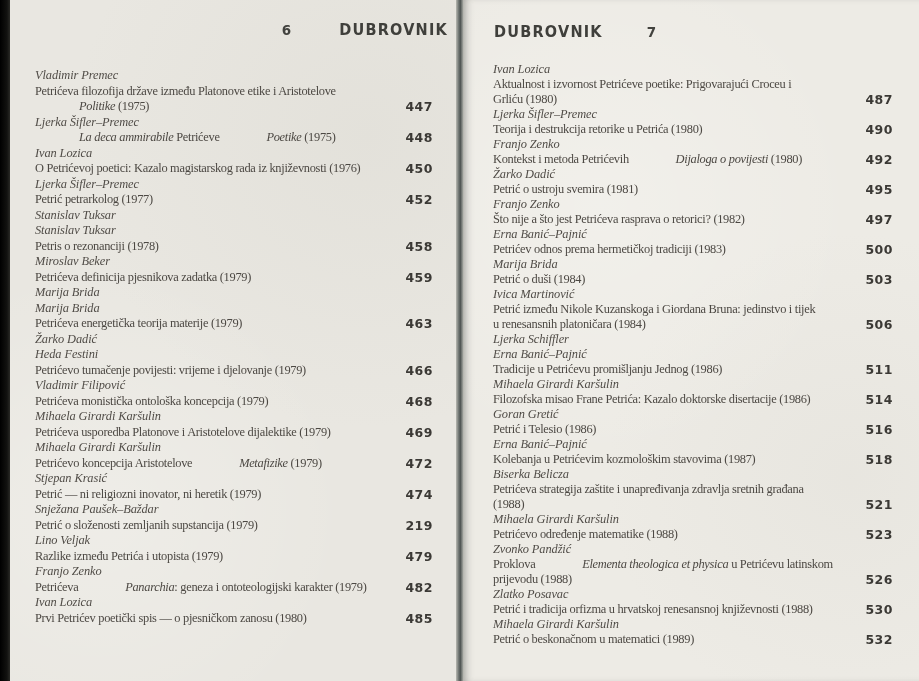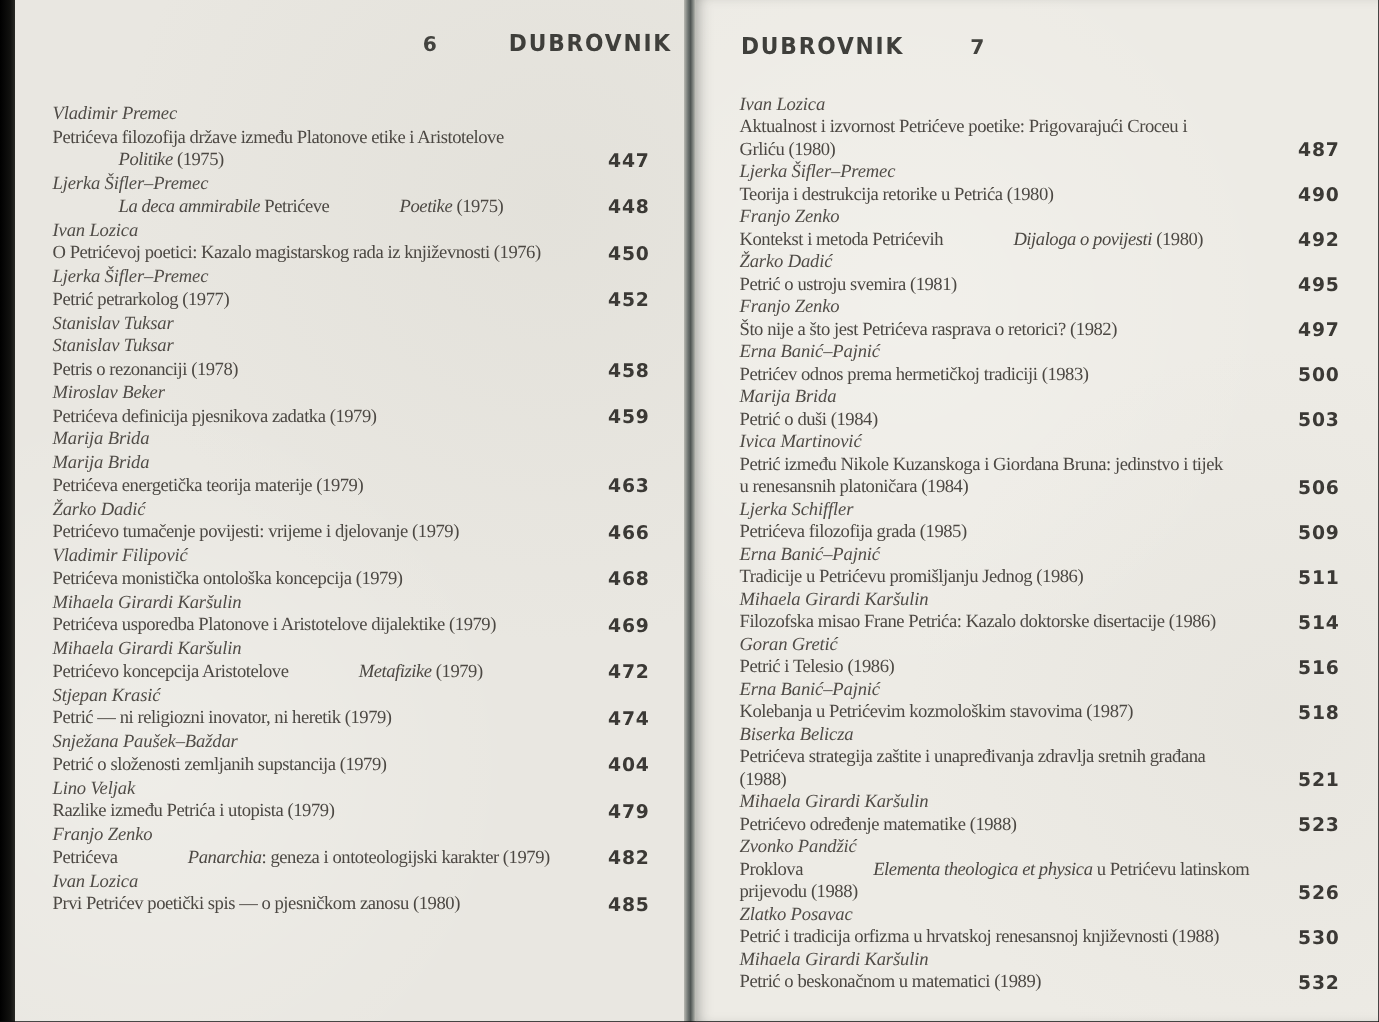--- a/index.html
+++ b/index.html
@@ -126,20 +126,21 @@
           <div class="author">Marija Brida</div>
           <div class="title-row">
             <div class="title-line"><span>Petrićeva energetička teorija materije (1979)</span></div>
             <div class="page-num">463</div>
           </div>
         </div>
         <div class="entry">
           <div class="author">Žarko Dadić</div>
         </div>
         <div class="entry">
+          <div class="author">Heda Festini</div>
           <div class="title-row">
             <div class="title-line"><span>Petrićevo tumačenje povijesti: vrijeme i djelovanje (1979)</span></div>
             <div class="page-num">466</div>
           </div>
         </div>
         <div class="entry">
           <div class="author">Vladimir Filipović</div>
           <div class="title-row">
             <div class="title-line"><span>Petrićeva monistička ontološka koncepcija (1979)</span></div>
             <div class="page-num">468</div>
@@ -163,21 +164,21 @@
           <div class="author">Stjepan Krasić</div>
           <div class="title-row">
             <div class="title-line"><span>Petrić — ni religiozni inovator, ni heretik (1979)</span></div>
             <div class="page-num">474</div>
           </div>
         </div>
         <div class="entry">
           <div class="author">Snježana Paušek–Baždar</div>
           <div class="title-row">
             <div class="title-line"><span>Petrić o složenosti zemljanih supstancija (1979)</span></div>
-            <div class="page-num">404</div>
+            <div class="page-num">219</div>
           </div>
         </div>
         <div class="entry">
           <div class="author">Lino Veljak</div>
           <div class="title-row">
             <div class="title-line"><span>Razlike između Petrića i utopista (1979)</span></div>
             <div class="page-num">479</div>
           </div>
         </div>
         <div class="entry">
@@ -258,24 +259,20 @@
         <div class="entry">
           <div class="author">Ivica Martinović</div>
           <div class="title-row">
             <div class="title-line"><span>Petrić između Nikole Kuzanskoga i Giordana Bruna: jedinstvo i tijek</span></div>
             <div class="title-line"><span>u renesansnih platoničara (1984)</span></div>
             <div class="page-num">506</div>
           </div>
         </div>
         <div class="entry">
           <div class="author">Ljerka Schiffler</div>
-          <div class="title-row">
-            <div class="title-line"><span>Petrićeva filozofija grada (1985)</span></div>
-            <div class="page-num">509</div>
-          </div>
         </div>
         <div class="entry">
           <div class="author">Erna Banić–Pajnić</div>
           <div class="title-row">
             <div class="title-line"><span>Tradicije u Petrićevu promišljanju Jednog (1986)</span></div>
             <div class="page-num">511</div>
           </div>
         </div>
         <div class="entry">
           <div class="author">Mihaela Girardi Karšulin</div>

